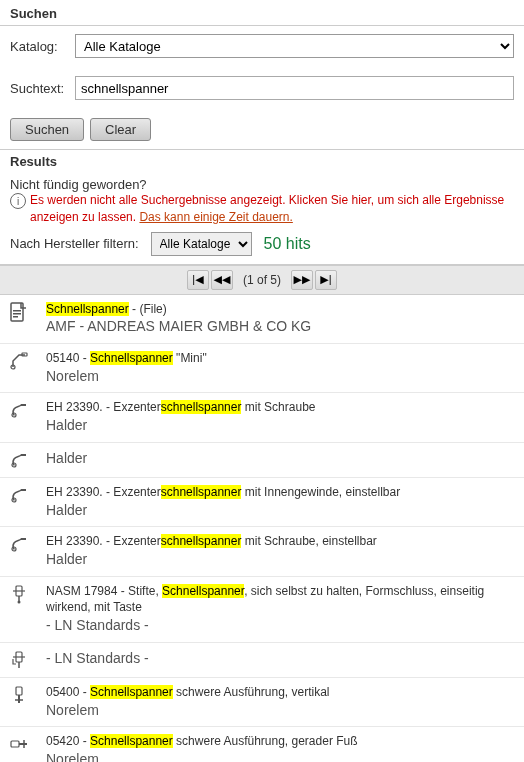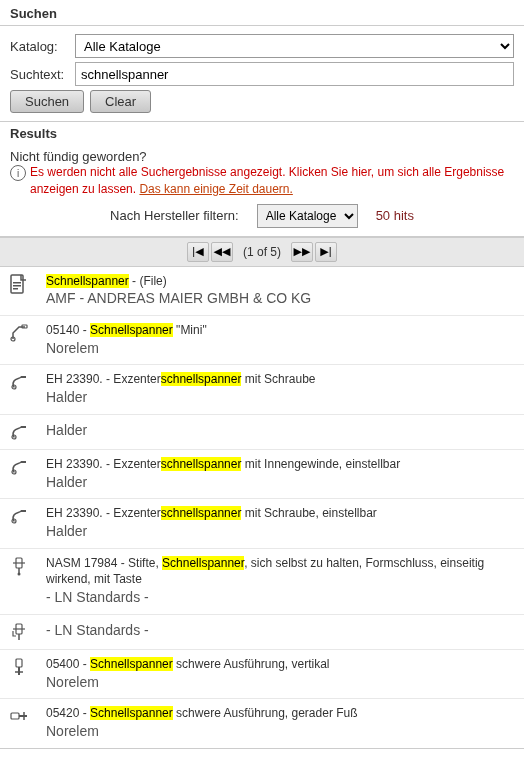--- a/index.html
+++ b/index.html
@@ -20,21 +20,21 @@
     }
 
     .form-area {
       padding: 8px 10px;
       border-bottom: 1px solid #ccc;
     }
 
     .form-row {
       display: flex;
       align-items: center;
-      margin-bottom: 4px;
+      margin-bottom: 18px;
     }
 
     .form-label {
       width: 65px;
       font-size: 13px;
       color: #333;
     }
 
     .select-wrapper {
       flex: 1;
@@ -119,42 +119,41 @@
 
     .warning-text .link-text {
       color: #c2410c;
       text-decoration: underline;
       cursor: pointer;
     }
 
     .filter-row {
       display: flex;
       align-items: center;
-      gap: 18px;
-      justify-content: center;
+      gap: 12px;
     }
 
     .filter-label {
       font-size: 13px;
     }
 
     .filter-select-wrapper {
       position: relative;
     }
 
     .filter-select-wrapper select {
       height: 24px;
       font-size: 12px;
       border: 1px solid #999;
       padding: 1px 4px;
     }
 
     .hits-badge {
-      font-size: 13px;
-      color: #7f1d1d;
+      font-size: 16px;
+      color: #15803d;
     }
 
     .pagination-bar {
       display: flex;
       align-items: center;
       justify-content: center;
       gap: 2px;
       padding: 4px 0;
       background: #e8e8e8;
       border-top: 1px solid #ccc;

